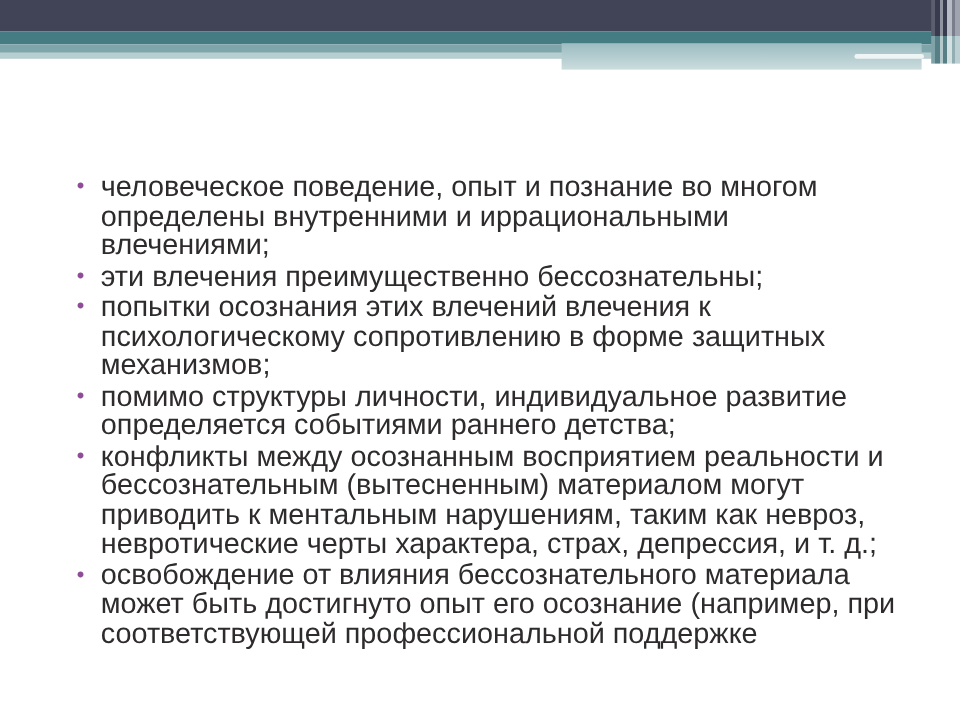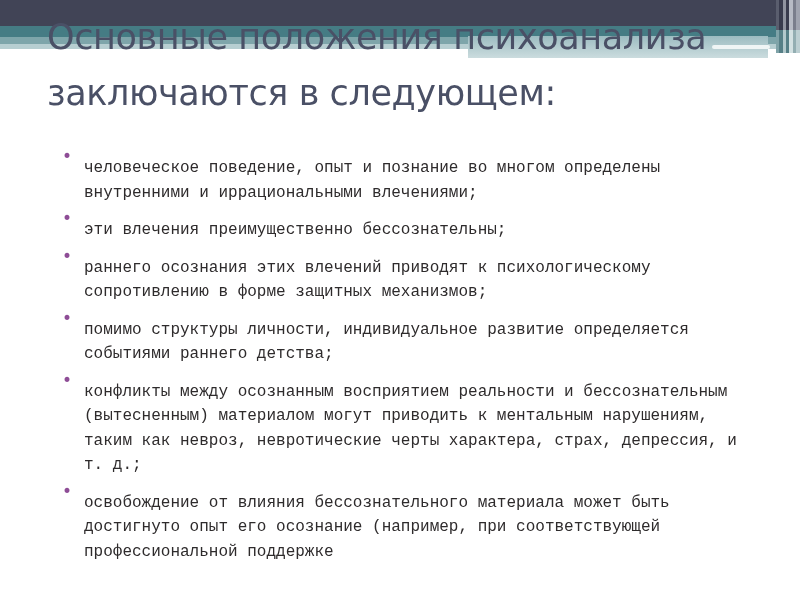--- a/index.html
+++ b/index.html
@@ -80,57 +80,52 @@
   .bullet{display:flex;align-items:flex-start;margin-bottom:1px;}
   .dot{
     flex:0 0 24px;width:24px;
     color:var(--bullet);
     font-family:"DejaVu Sans", sans-serif;
     font-size:17px;line-height:24.5px;
     padding-left:2px;
   }
   .btext{
     flex:1 1 auto;
-    font-family:Liberation Mono, monospace;
-    font-size:16px;line-height:24.5px;
+    font-family:Liberation Sans, sans-serif;
+    font-size:24px;line-height:24.5px;
     color:var(--body-text);
-    margin-top:12px;
   }
 </style>
 </head>
 <body>
 
 <div class="slide">
 
   <div class="bar-dark"></div>
   <div class="stripe stripe-1"></div>
   <div class="stripe stripe-2"></div>
   <div class="stripe stripe-3"></div>
   <div class="highlight"></div>
   <div class="dash"></div>
   <div class="edge edge-top"></div>
   <div class="edge edge-bottom"></div>
 
-  <h1 class="title">
-    <span class="t-line">Основные положения психоанализа</span>
-    <span class="t-line">заключаются в следующем:</span>
-  </h1>
 
   <ul class="bullets">
     <li class="bullet">
       <span class="dot">•</span>
       <span class="btext">человеческое поведение, опыт и познание во многом определены внутренними и иррациональными влечениями;</span>
     </li>
     <li class="bullet">
       <span class="dot">•</span>
       <span class="btext">эти влечения преимущественно бессознательны;</span>
     </li>
     <li class="bullet">
       <span class="dot">•</span>
-      <span class="btext">раннего осознания этих влечений приводят к психологическому сопротивлению в форме защитных механизмов;</span>
+      <span class="btext">попытки осознания этих влечений влечения к психологическому сопротивлению в форме защитных механизмов;</span>
     </li>
     <li class="bullet">
       <span class="dot">•</span>
       <span class="btext">помимо структуры личности, индивидуальное развитие определяется событиями раннего детства;</span>
     </li>
     <li class="bullet">
       <span class="dot">•</span>
       <span class="btext">конфликты между осознанным восприятием реальности и бессознательным (вытесненным) материалом могут приводить к ментальным нарушениям, таким как невроз, невротические черты характера, страх, депрессия, и т. д.;</span>
     </li>
     <li class="bullet">

